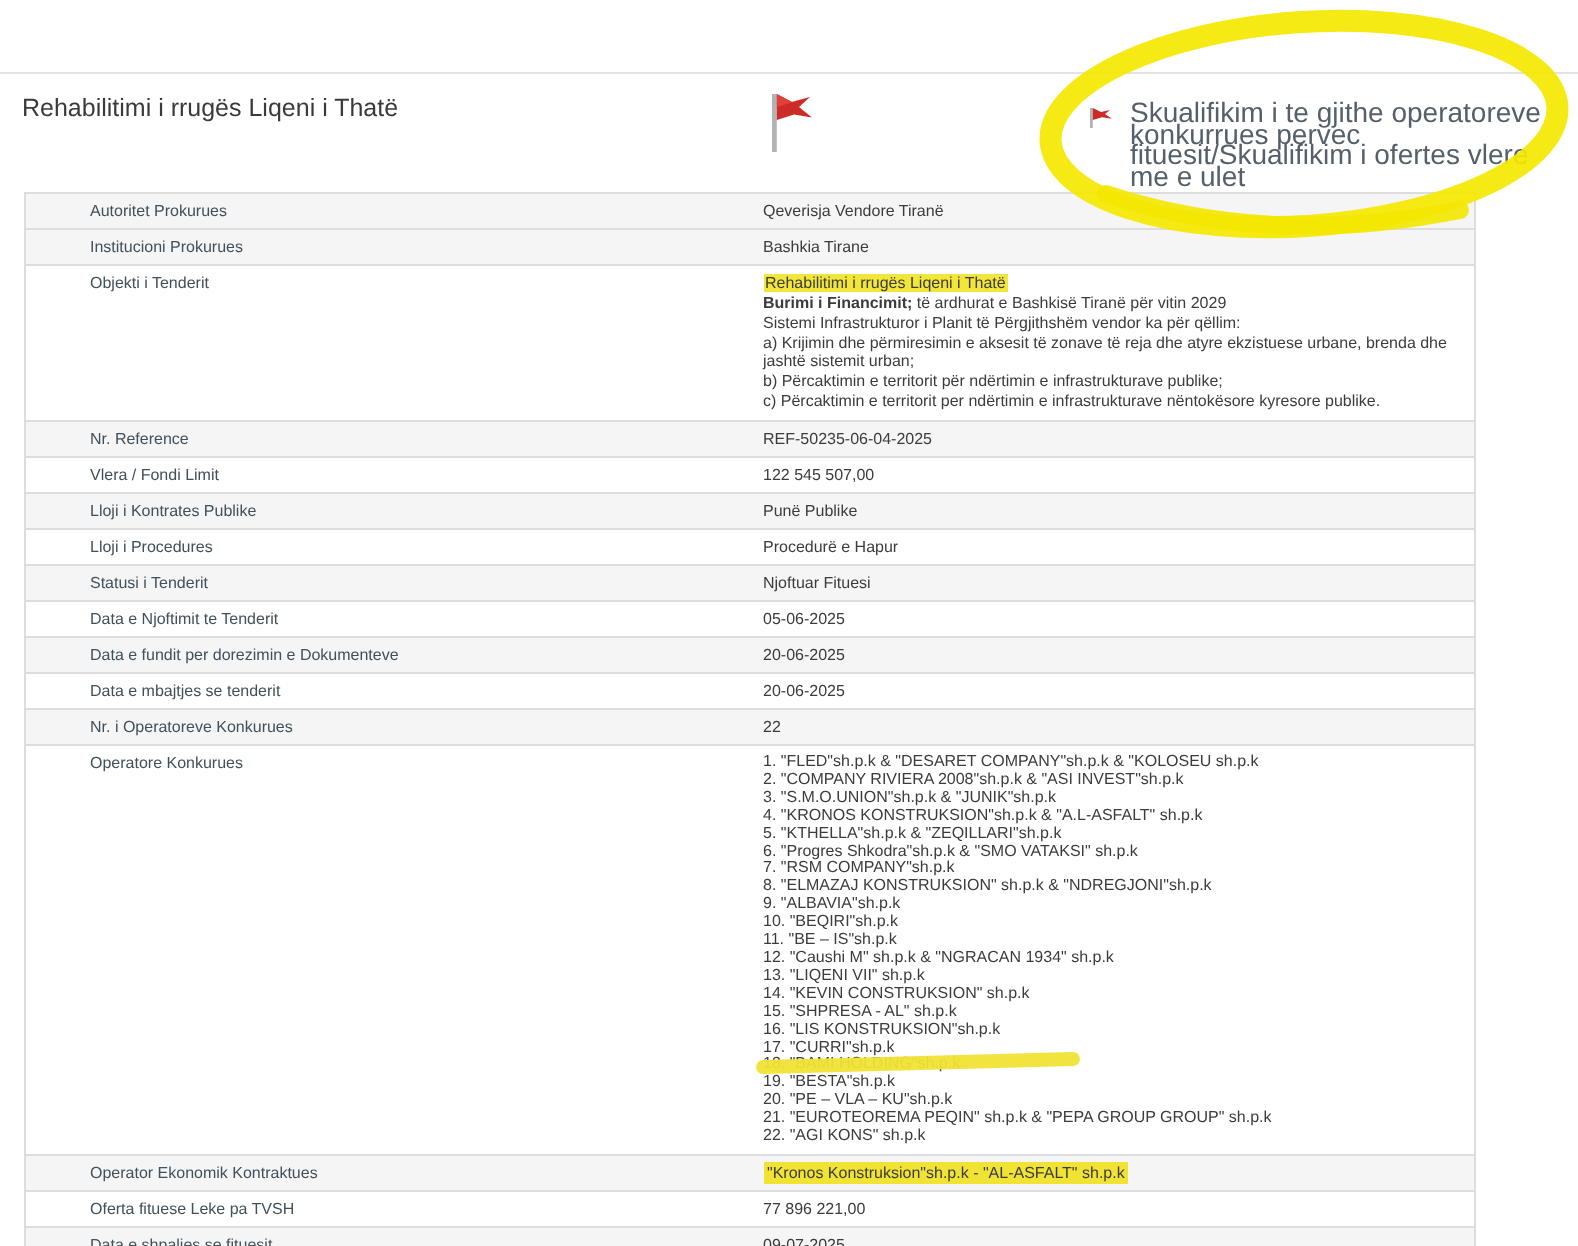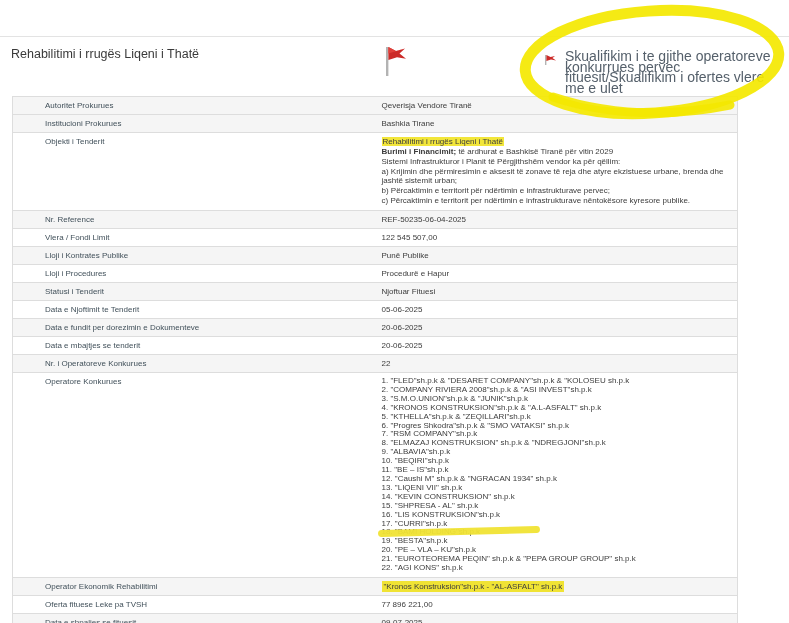--- a/index.html
+++ b/index.html
@@ -74,21 +74,21 @@
       <td class="val">Bashkia Tirane</td>
     </tr>
     <tr>
       <td class="lbl">Objekti i Tenderit</td>
       <td class="val objekti-cell">
         <div><span class="hl">Rehabilitimi i rrugës Liqeni i Thatë</span></div>
         <div><span class="fin-bold">Burimi i Financimit;</span><span> të ardhurat e Bashkisë Tiranë për vitin 2029</span></div>
         <div>
               <div>Sistemi Infrastrukturor i Planit të Përgjithshëm vendor ka për qëllim:</div>
               <div>a) Krijimin dhe përmiresimin e aksesit të zonave të reja dhe atyre ekzistuese urbane, brenda dhe jashtë sistemit urban;</div>
-              <div>b) Përcaktimin e territorit për ndërtimin e infrastrukturave pervec;</div>
+              <div>b) Përcaktimin e territorit për ndërtimin e infrastrukturave publike;</div>
               <div>c) Përcaktimin e territorit per ndërtimin e infrastrukturave nëntokësore kyresore publike.</div>
             </div>
       </td>
     </tr>
     <tr>
       <td class="lbl">Nr. Reference</td>
       <td class="val">REF-50235-06-04-2025</td>
     </tr>
     <tr>
       <td class="lbl">Vlera / Fondi Limit</td>
@@ -143,21 +143,21 @@
             <div>16. "LIS KONSTRUKSION"sh.p.k</div>
             <div>17. "CURRI"sh.p.k</div>
             <div>18. "BAMI HOLDING"sh.p.k</div>
             <div>19. "BESTA"sh.p.k</div>
             <div>20. "PE – VLA – KU"sh.p.k</div>
             <div>21. "EUROTEOREMA PEQIN" sh.p.k &amp; "PEPA GROUP GROUP" sh.p.k</div>
             <div>22. "AGI KONS" sh.p.k</div>
           </td>
     </tr>
     <tr>
-      <td class="lbl">Operator Ekonomik Rehabilitimi</td>
+      <td class="lbl">Operator Ekonomik Kontraktues</td>
       <td class="val">
         <span class="hl-strong">"Kronos Konstruksion"sh.p.k - "AL-ASFALT" sh.p.k</span>
       </td>
     </tr>
     <tr>
       <td class="lbl">Oferta fituese Leke pa TVSH</td>
       <td class="val">77 896 221,00</td>
     </tr>
     <tr>
       <td class="lbl">Data e shpaljes se fituesit</td>

